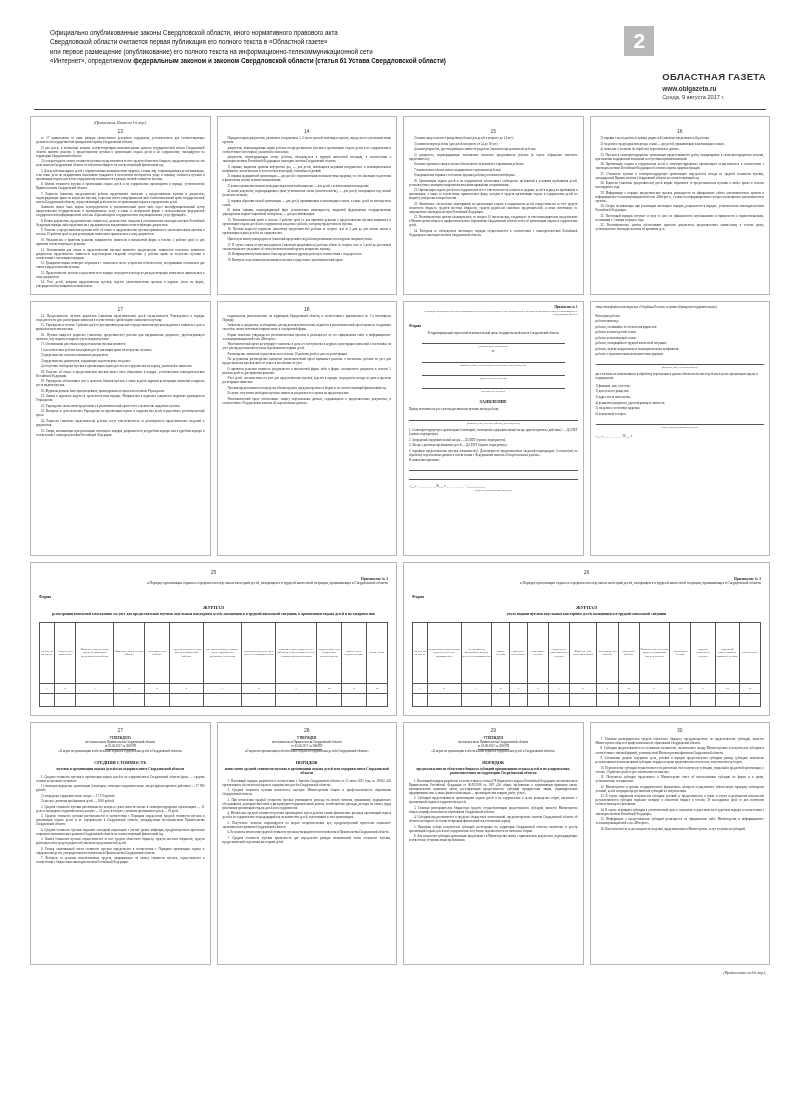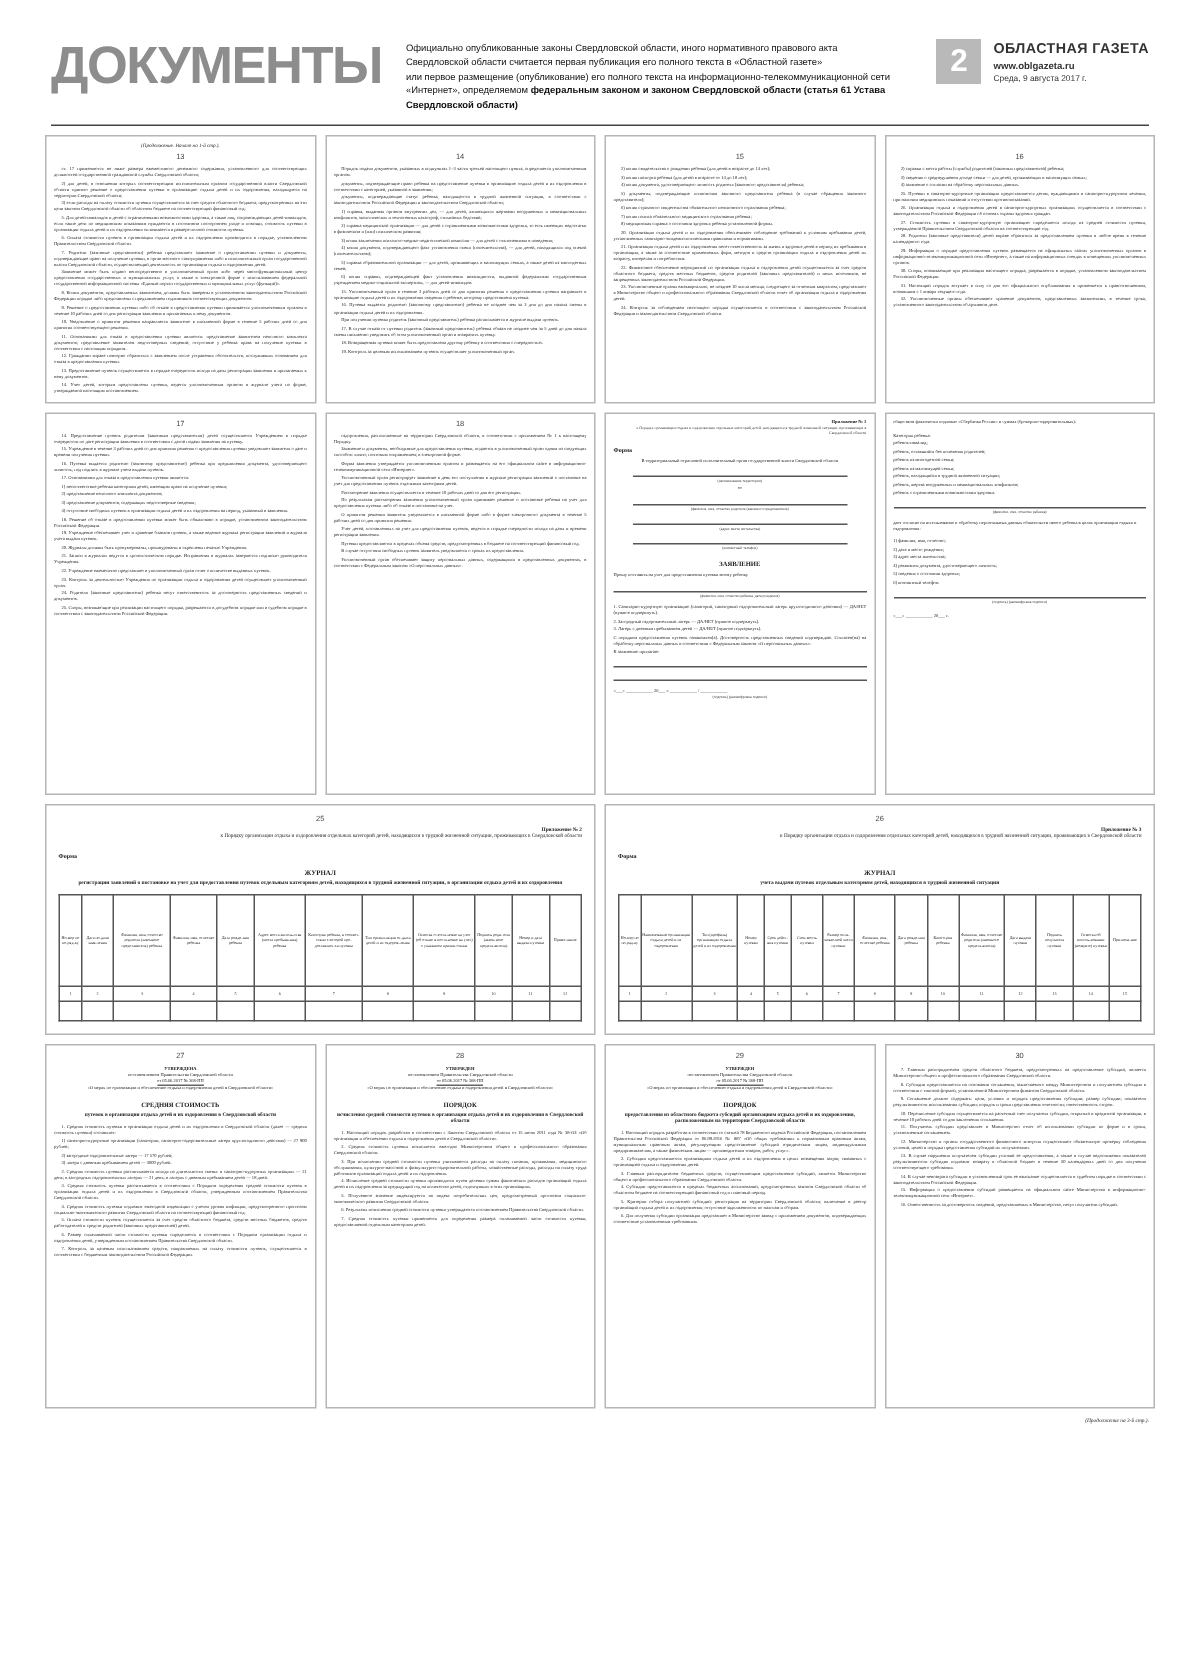--- a/index.html
+++ b/index.html
@@ -6,21 +6,21 @@
   body{width:800px;height:1108px;font-family:"Liberation Serif",serif;color:#1a1a1a;}
   .page{position:relative;width:800px;height:1108px;background:#fff;padding:0;box-sizing:border-box;}
 
   
   .masthead{display:flex;align-items:flex-start;padding:26px 34px 0 34px;box-sizing:border-box;}
   .mast-title{font-family:"Liberation Sans",sans-serif;font-weight:bold;font-size:35px;letter-spacing:-1px;color:#8d8d8d;line-height:1;white-space:nowrap;}
   .mast-mid{flex:1;padding:2px 10px 0 16px;font-family:"Liberation Sans",sans-serif;font-size:6.3px;line-height:1.5;color:#111;}
   .mast-mid b{font-weight:bold;}
   .mast-right{display:flex;align-items:flex-start;gap:8px;padding-top:0;}
   .pagenum-box{width:30px;height:30px;background:#b9b9b9;color:#fff;font-family:"Liberation Sans",sans-serif;font-size:21px;font-weight:bold;display:flex;align-items:center;justify-content:center;}
-  .mast-right-txt{font-family:"Liberation Sans",sans-serif;line-height:1.45;}
+  .mast-right-txt{font-family:"Liberation Sans",sans-serif;line-height:1.45;margin-top:44px;}
   .mast-right-txt .og{font-size:9.5px;font-weight:bold;color:#333;letter-spacing:.3px;}
   .mast-right-txt .url{font-size:6.4px;font-weight:bold;color:#333;}
   .mast-right-txt .dt{font-size:5.6px;color:#333;}
 
   .rule{margin:8px 34px 0 34px;border-top:1px solid #444;}
 
   
   .band{display:flex;gap:6px;padding:0 30px;box-sizing:border-box;margin-top:6px;}
   .col{flex:1;border:1px solid #b5b5b5;background:#fff;padding:4px 5px;box-sizing:border-box;overflow:hidden;position:relative;}
   .colnum{text-align:center;font-family:"Liberation Sans",sans-serif;font-size:5px;color:#444;margin-bottom:2px;}
@@ -52,21 +52,20 @@
 
   .footnote{text-align:right;font-size:3.6px;font-style:italic;padding:6px 34px 0 0;}
   .contlead{font-style:italic;font-size:3.4px;}
 </style>
 </head>
 <body>
 
 <div class="page">
 
   <div class="masthead">
-    <div class="mast-title">ДОКУМЕНТЫ</div>
     <div class="mast-mid">
       <div>Официально опубликованные законы Свердловской области, иного нормативного правового акта</div>
       <div>Свердловской области считается первая публикация его полного текста в «Областной газете»</div>
       <div>или первое размещение (опубликование) его полного текста на информационно-телекоммуникационной сети</div>
       <div>
         <span>«Интернет», определяемом </span><b>федеральным законом и законом Свердловской области (статья 61 Устава Свердловской области)</b>
       </div>
     </div>
     <div class="mast-right">
       <div class="pagenum-box">2</div>

